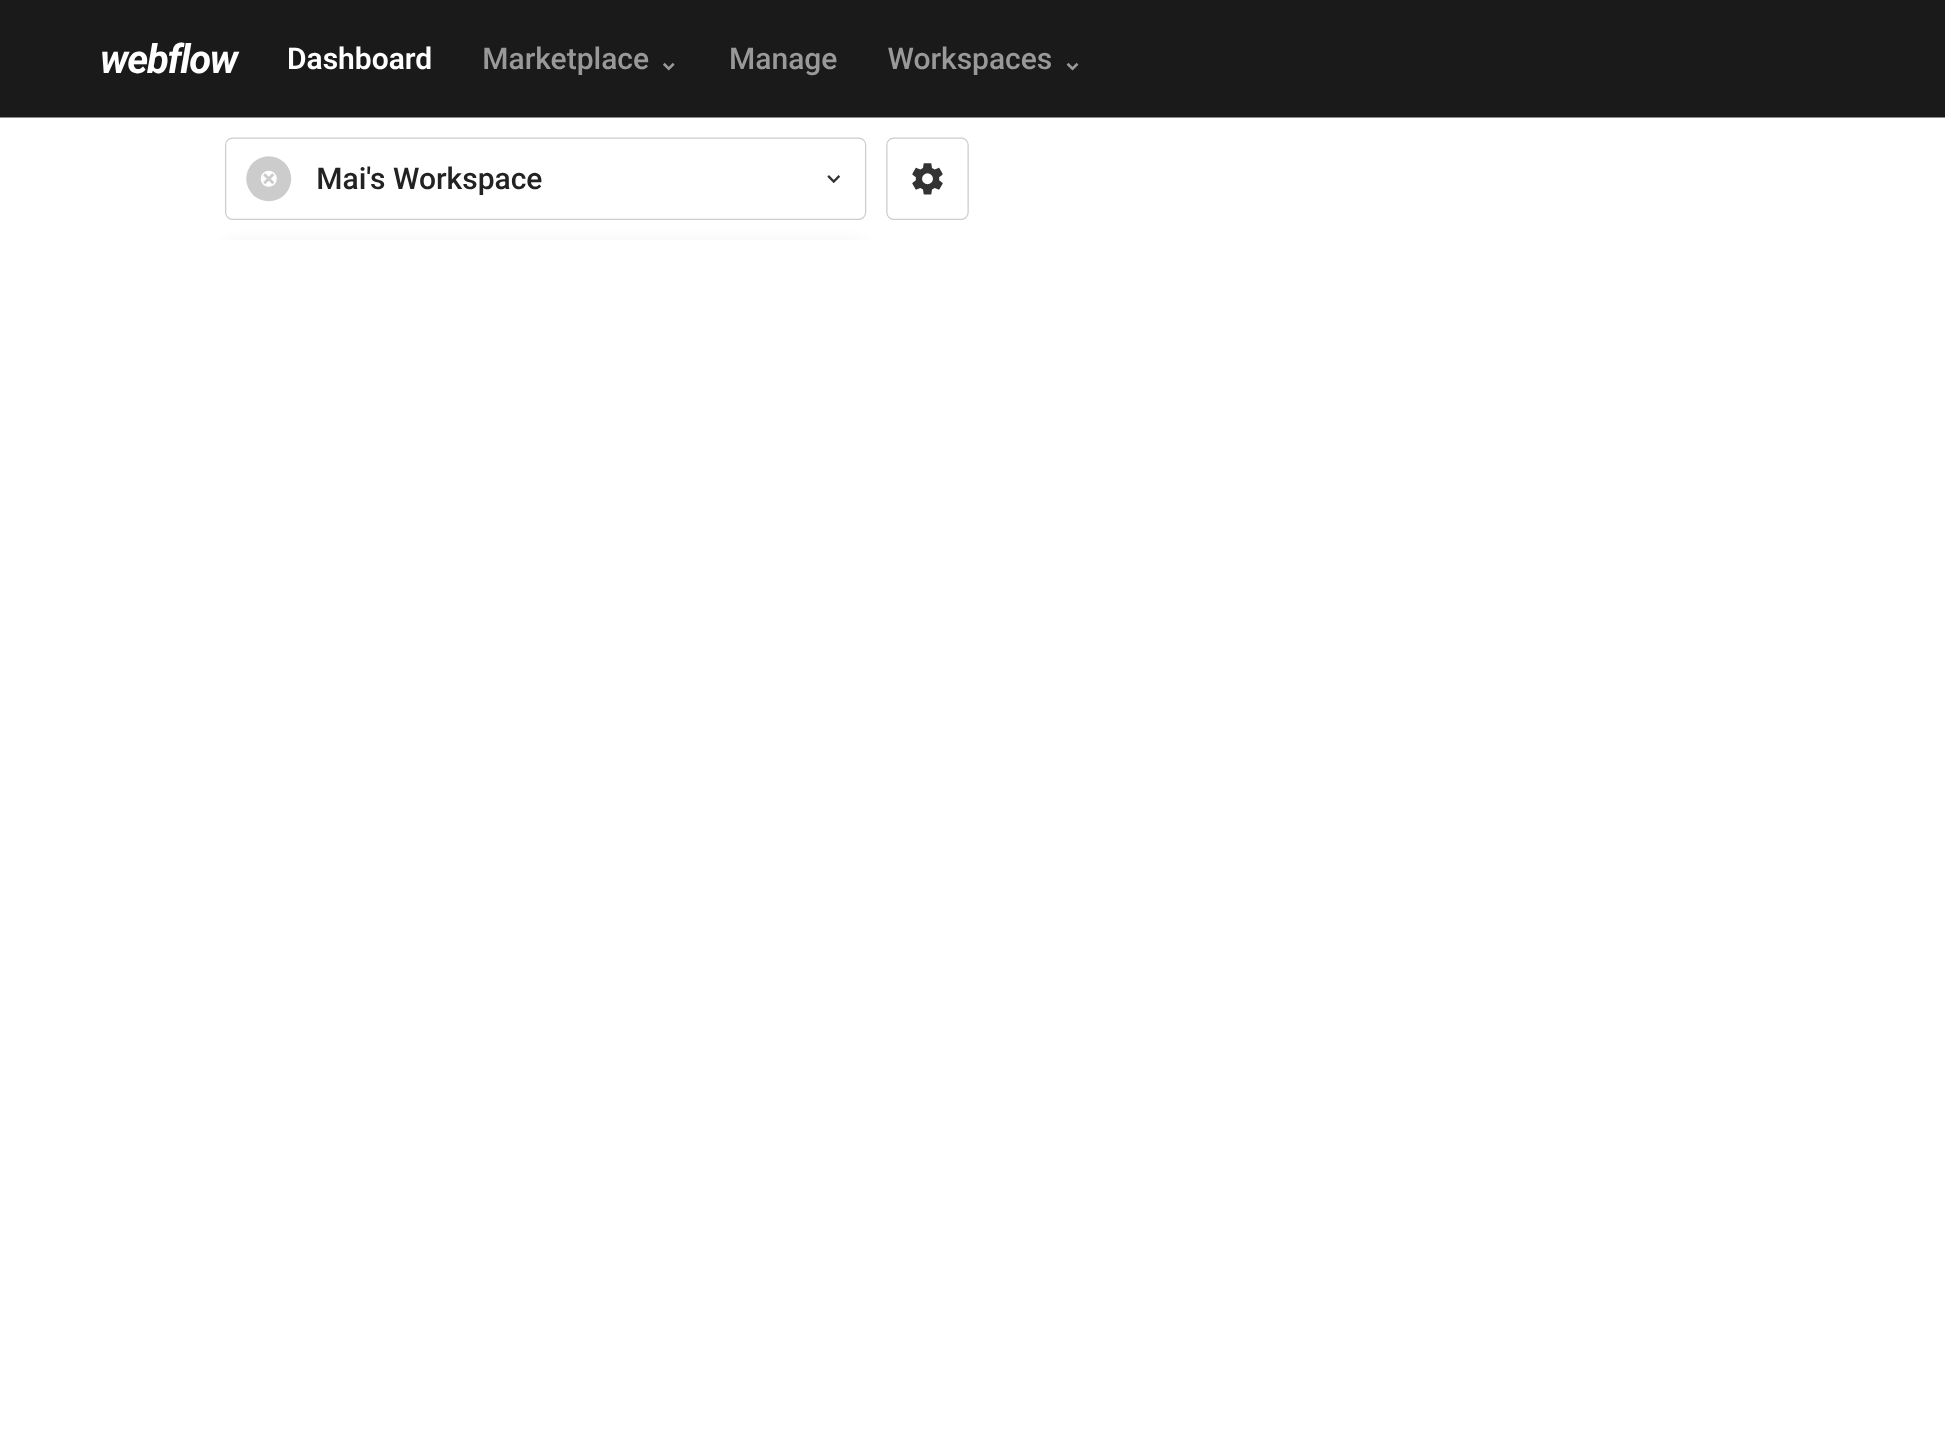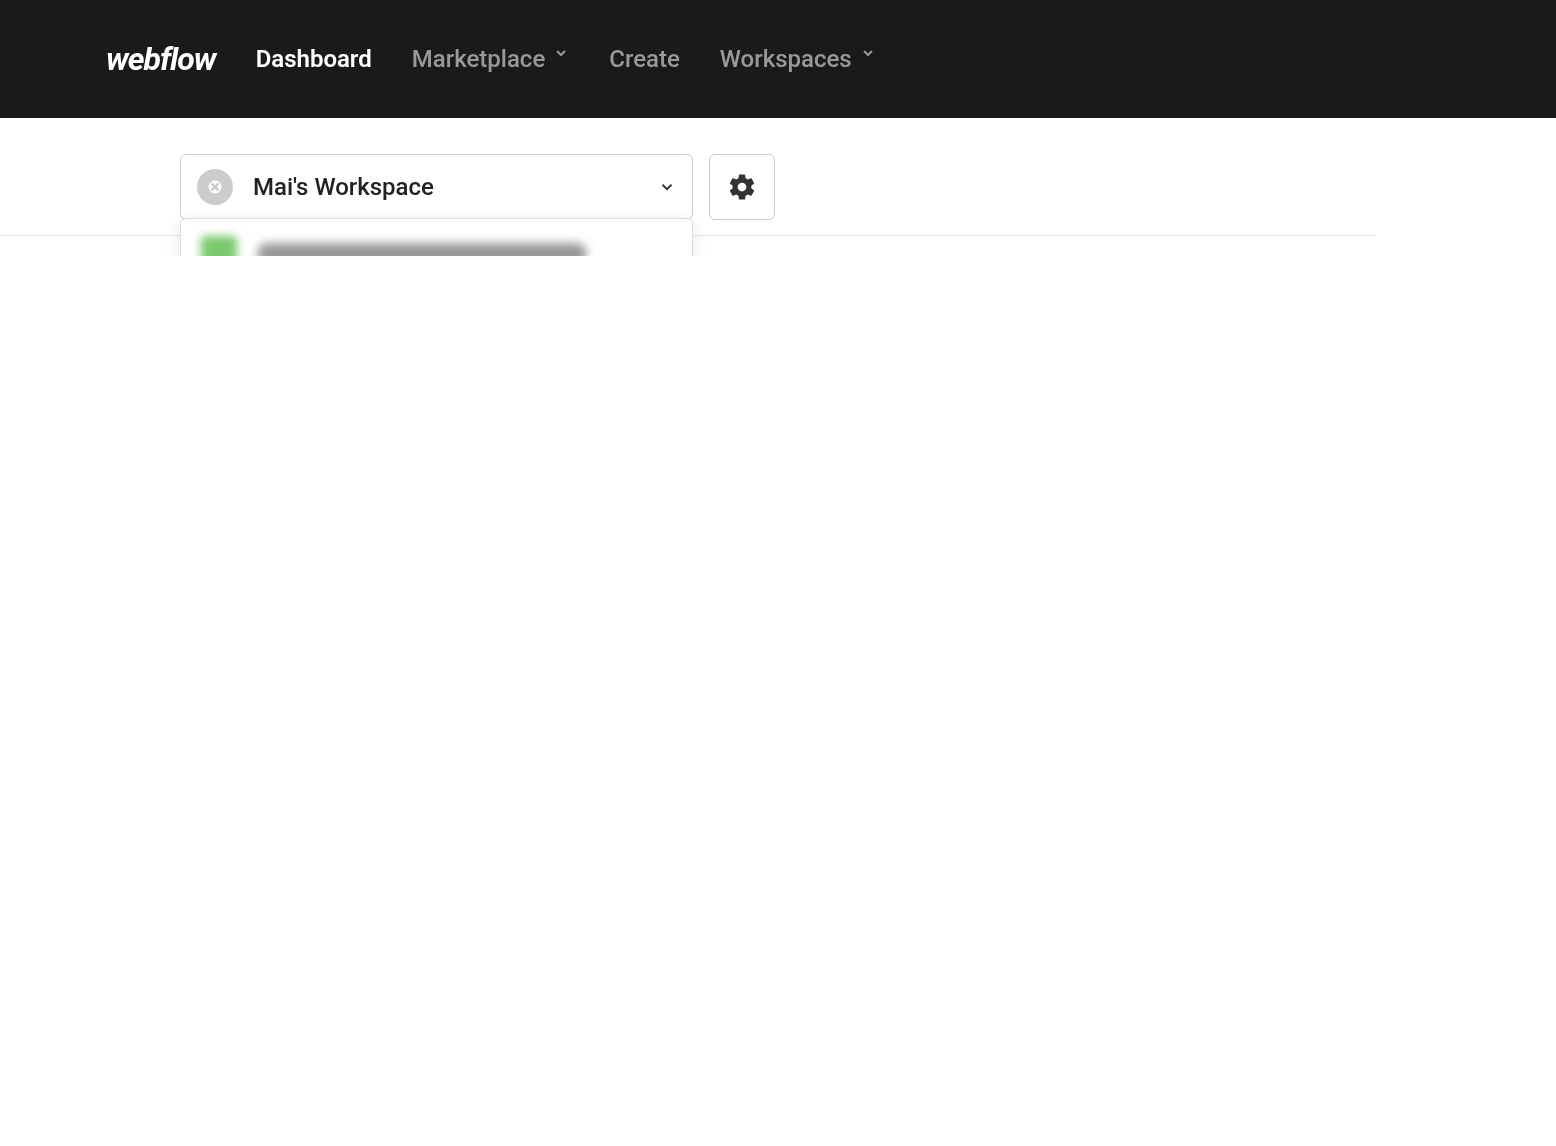--- a/index.html
+++ b/index.html
@@ -1,23 +1,23 @@
 <!DOCTYPE html>
 <html><head>
 <meta charset="utf-8">
 <style>
 * { margin: 0; padding: 0; box-sizing: border-box; }
 body { font-family: -apple-system, BlinkMacSystemFont, "Segoe UI", Roboto, sans-serif; background: #fff; width: 1556px; }
 
-.topnav { background: #1a1a1a; height: 118px; display: flex; align-items: center; padding: 0 106px; gap: 40px; }
+.topnav { background: #1a1a1a; height: 94px; display: flex; align-items: center; padding: 0 80px; gap: 40px; }
 .logo { font-size: 32px; font-weight: 700; color: #fff; font-style: italic; letter-spacing: -1px; }
-.nav-item { color: #999; font-size: 24px; font-weight: 500; display: flex; align-items: flex-start; gap: 8px; cursor: pointer; }
+.nav-item { color: #999; font-size: 24px; font-weight: 500; display: flex; align-items: flex-end; gap: 8px; cursor: pointer; }
 .nav-item.active { color: #fff; font-weight: 600; }
 
-.content { padding: 36px 180px; position: relative; }
+.content { padding: 16px 180px; position: relative; }
 .ws-row { display: flex; gap: 16px; align-items: center; }
 
 .ws-selector { width: 513px; height: 66px; border: 1px solid #ccc; border-radius: 6px; display: flex; align-items: center; padding: 0 16px; cursor: pointer; background: #fff; }
 .ws-icon { width: 36px; height: 36px; border-radius: 50%; background: #ccc; display: flex; align-items: center; justify-content: center; color: #fff; font-size: 20px; margin-right: 20px; }
 .ws-name { font-size: 24px; font-weight: 500; color: #222; flex: 1; }
 .chevron { color: #333; }
 
 .gear-btn { width: 66px; height: 66px; border: 1px solid #ccc; border-radius: 6px; display: flex; align-items: center; justify-content: center; background: #fff; cursor: pointer; }
 
 .divider { position: absolute; left: 0; right: 0; top: 117px; border-top: 1px solid #e5e5e5; width: 1556px; margin-left: -180px; }
@@ -62,21 +62,21 @@
   <div class="nav-item active">
     <span>Dashboard</span>
   </div>
   <div class="nav-item">
     <span>Marketplace</span>
     <svg width="16" height="16" viewBox="0 0 24 24" fill="none" stroke="currentColor" stroke-width="3">
         <polyline points="6 9 12 15 18 9"></polyline>
       </svg>
   </div>
   <div class="nav-item">
-    <span>Create</span>
+    <span>Manage</span>
   </div>
   <div class="nav-item">
     <span>Workspaces</span>
     <svg width="16" height="16" viewBox="0 0 24 24" fill="none" stroke="currentColor" stroke-width="3">
         <polyline points="6 9 12 15 18 9"></polyline>
       </svg>
   </div>
 </div>
 
 <div class="content">

